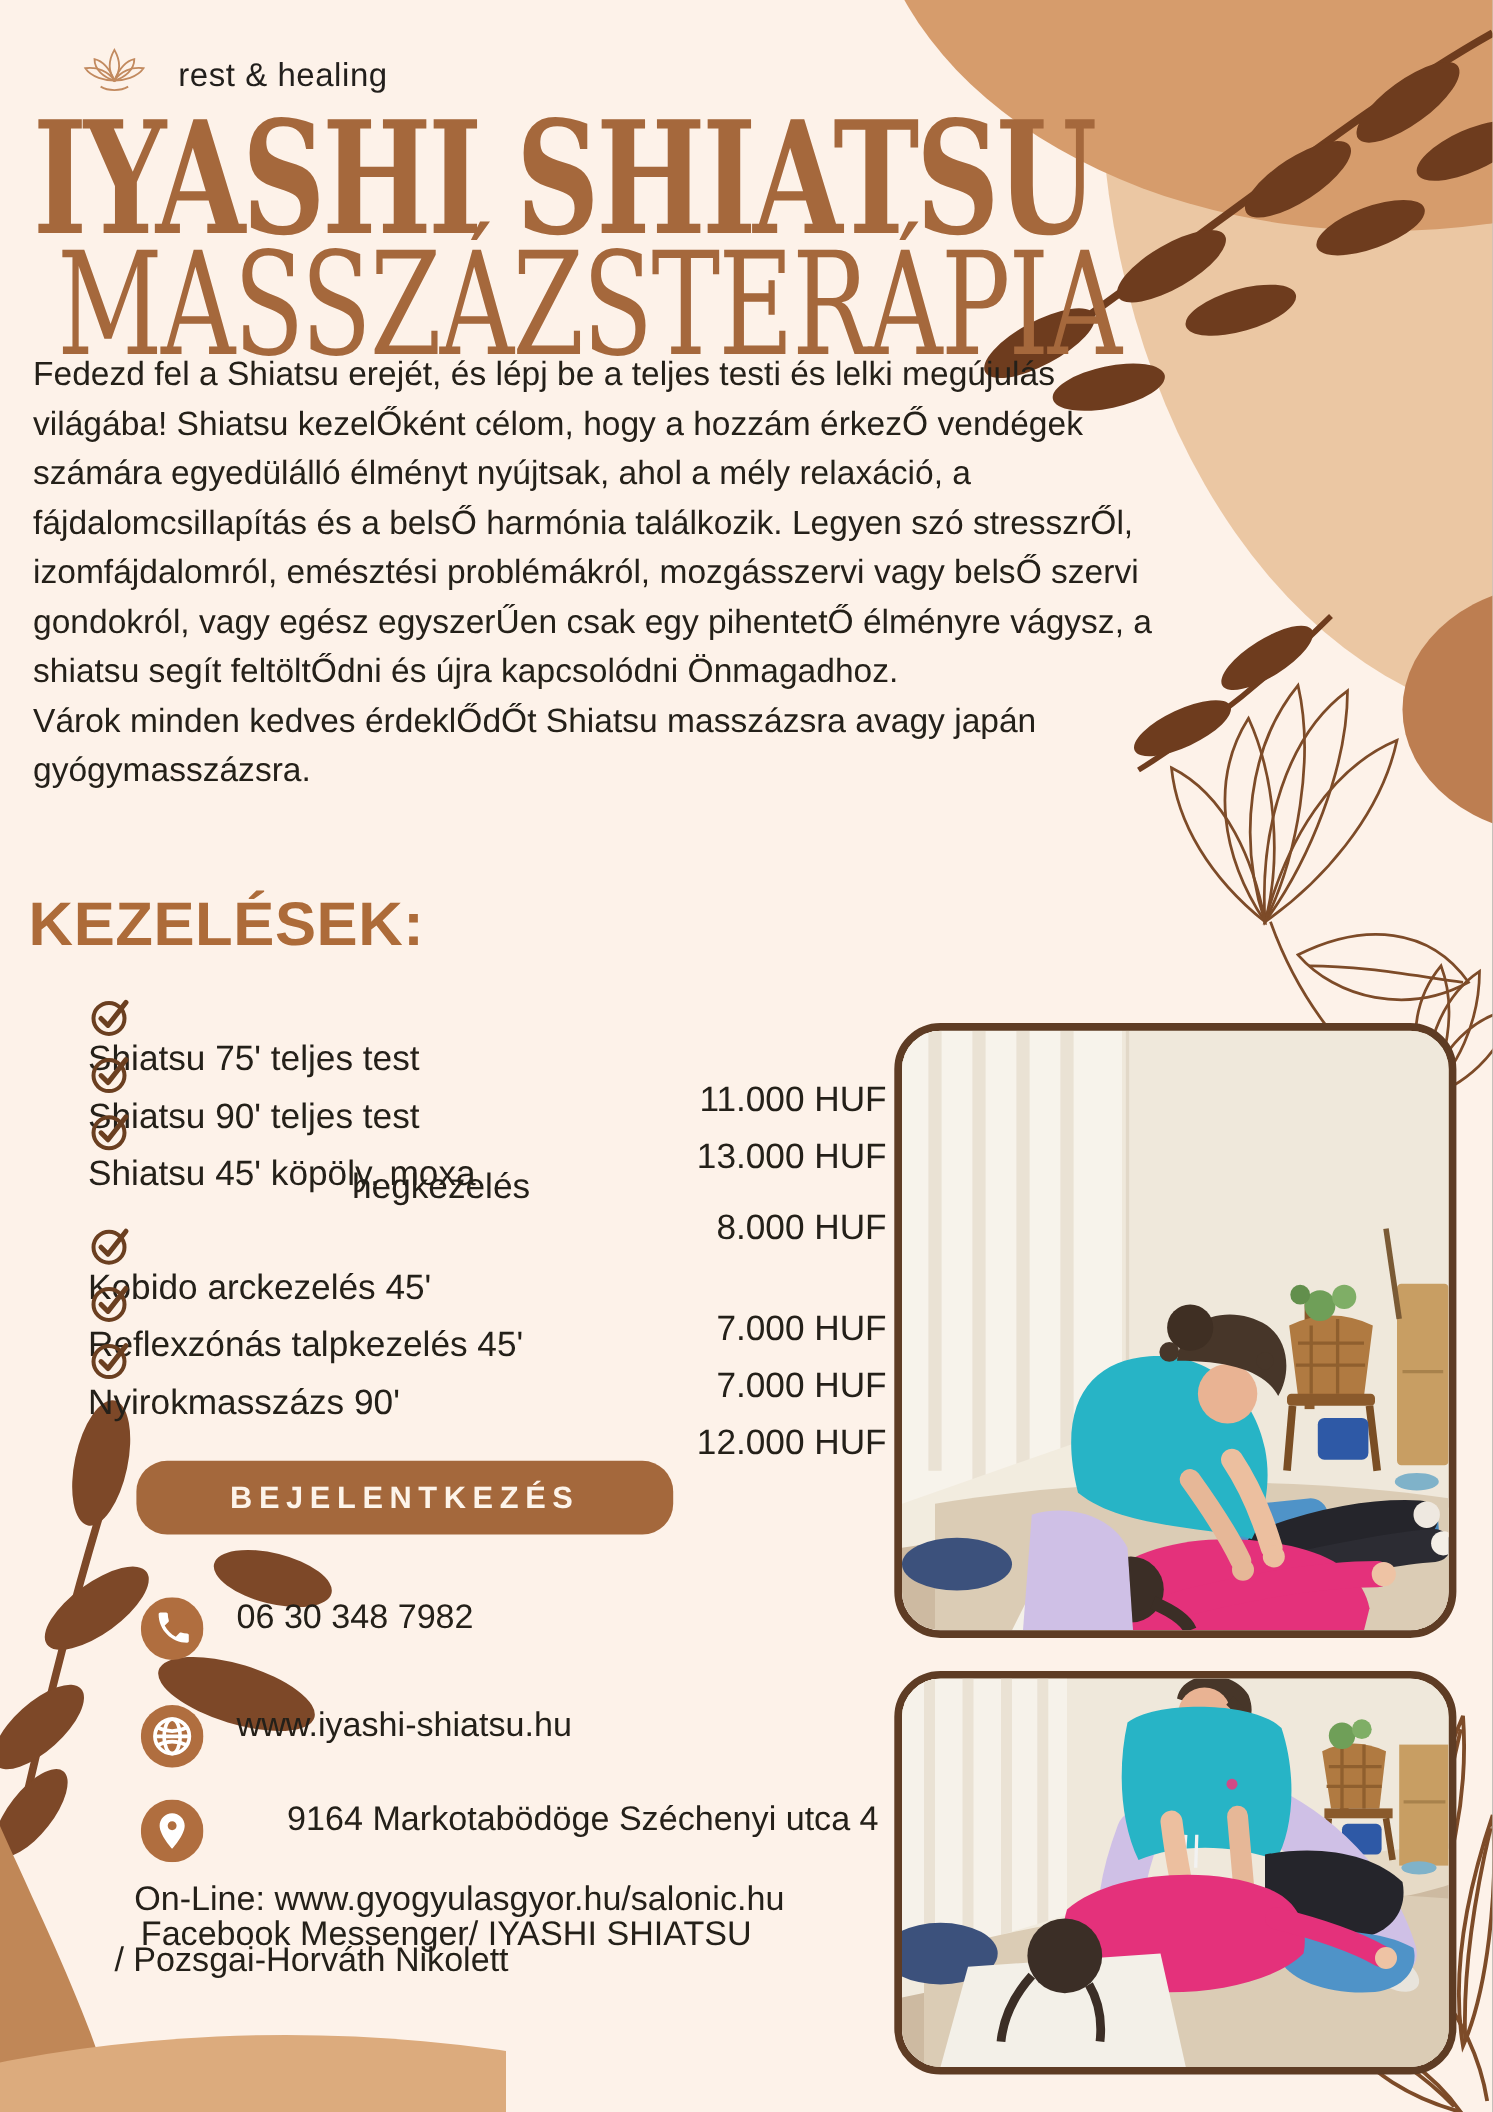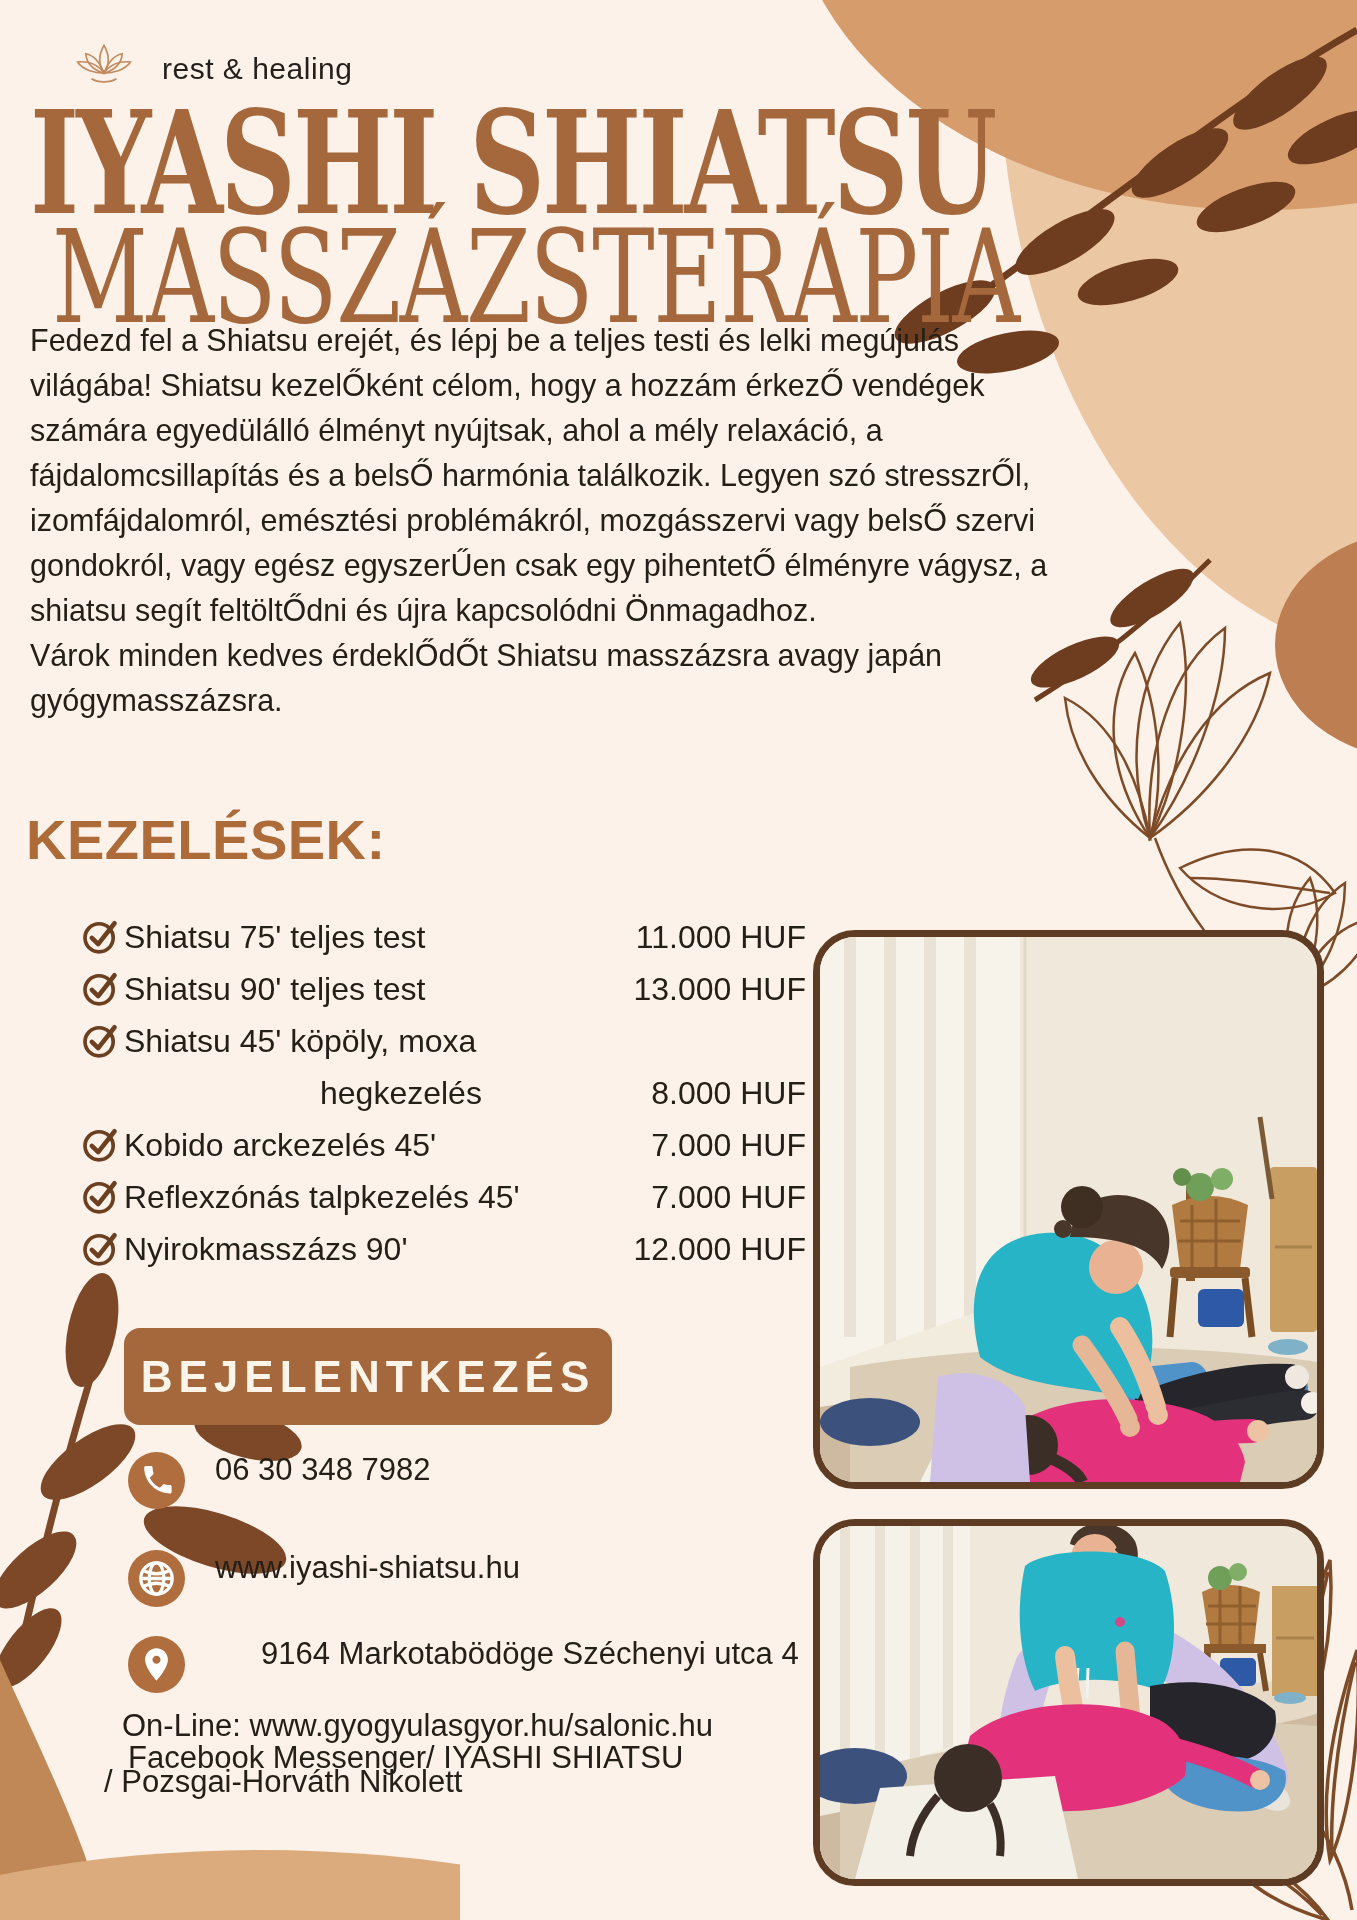--- a/index.html
+++ b/index.html
@@ -19,30 +19,30 @@
     line-height:1;white-space:nowrap;transform-origin:left top;}
   .title-1{left:30px;top:92px;font-size:142px;font-weight:bold;letter-spacing:-4px;transform:scaleX(.74);}
   .title-2{left:52px;top:212px;font-size:130px;font-weight:400;letter-spacing:-2px;transform:scaleX(.72);}
   
   .intro{position:absolute;left:30px;top:318px;width:1150px;}
   .intro div{font-size:30.5px;line-height:45px;white-space:nowrap;}
   
   .kez-heading{position:absolute;left:26px;top:807px;font-size:56px;font-weight:bold;
     letter-spacing:.5px;color:var(--heading,#ad6b39);}
   .treatments{position:absolute;left:80px;top:904px;width:726px;}
-  .t-row{display:flex;align-items:flex-end;height:52px;}
+  .t-row{display:flex;align-items:flex-start;height:52px;flex-direction:column;}
   .check{width:40px;height:40px;margin-right:4px;flex:0 0 auto;display:inline-block;}
   .t-label{font-size:32px;white-space:nowrap;}
   .t-price{margin-left:auto;font-size:32px;white-space:nowrap;}
   .t-sub .t-label{margin-left:240px;}
   
-  .booking-btn{position:absolute;left:124px;top:1328px;width:488px;height:97px;
-    background:var(--button,#a4683c);border:none;border-radius:16px;cursor:pointer;
+  .booking-btn{position:absolute;left:124px;top:1328px;width:488px;height:67px;
+    background:var(--button,#a4683c);border:none;border-radius:28px;cursor:pointer;
     display:flex;align-items:center;justify-content:center;
-    font-family:"Liberation Sans",sans-serif;font-size:44px;font-weight:bold;
+    font-family:"Liberation Sans",sans-serif;font-size:28px;font-weight:bold;
     letter-spacing:6px;color:var(--button-text,#fdf4ea);}
   
   .c-row{position:absolute;left:128px;display:flex;align-items:flex-start;}
   .c-icon{width:57px;height:57px;flex:0 0 auto;}
   .c-text{margin-left:30px;font-size:31px;white-space:nowrap;}
   .row-phone{top:1452px;} .row-web{top:1550px;} .row-pin{top:1636px;gap:46px;}
   .online{position:absolute;left:104px;top:1698px;font-size:31px;line-height:56px;}
   .online .l1{padding-left:18px;white-space:nowrap;}
   .online .l2{white-space:nowrap;}
   .facebook{position:absolute;left:128px;top:1740px;font-size:31px;white-space:nowrap;}

